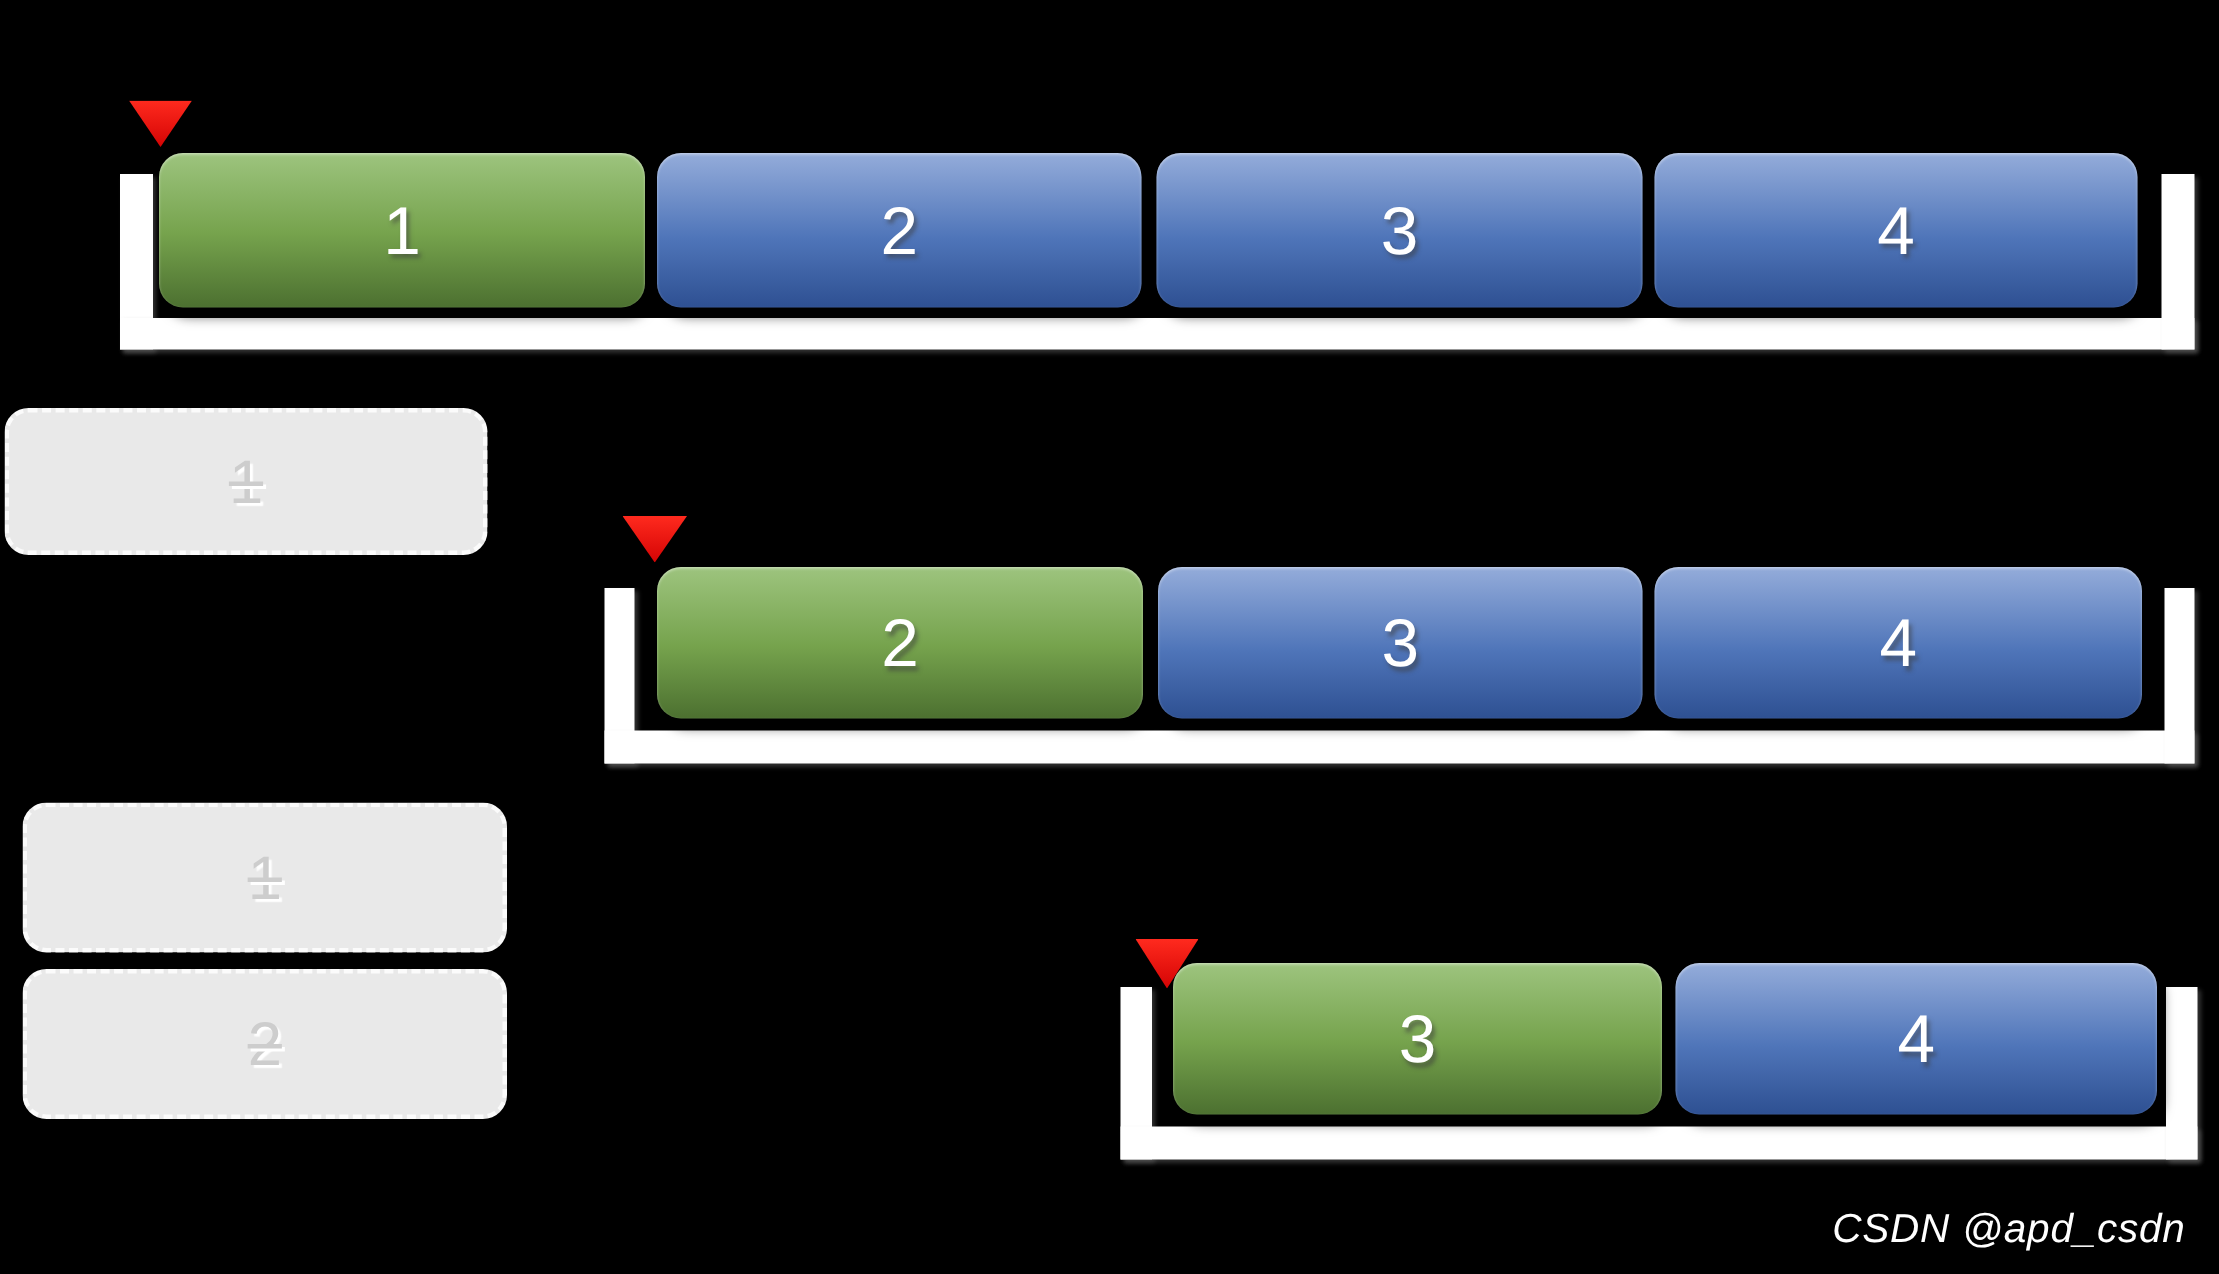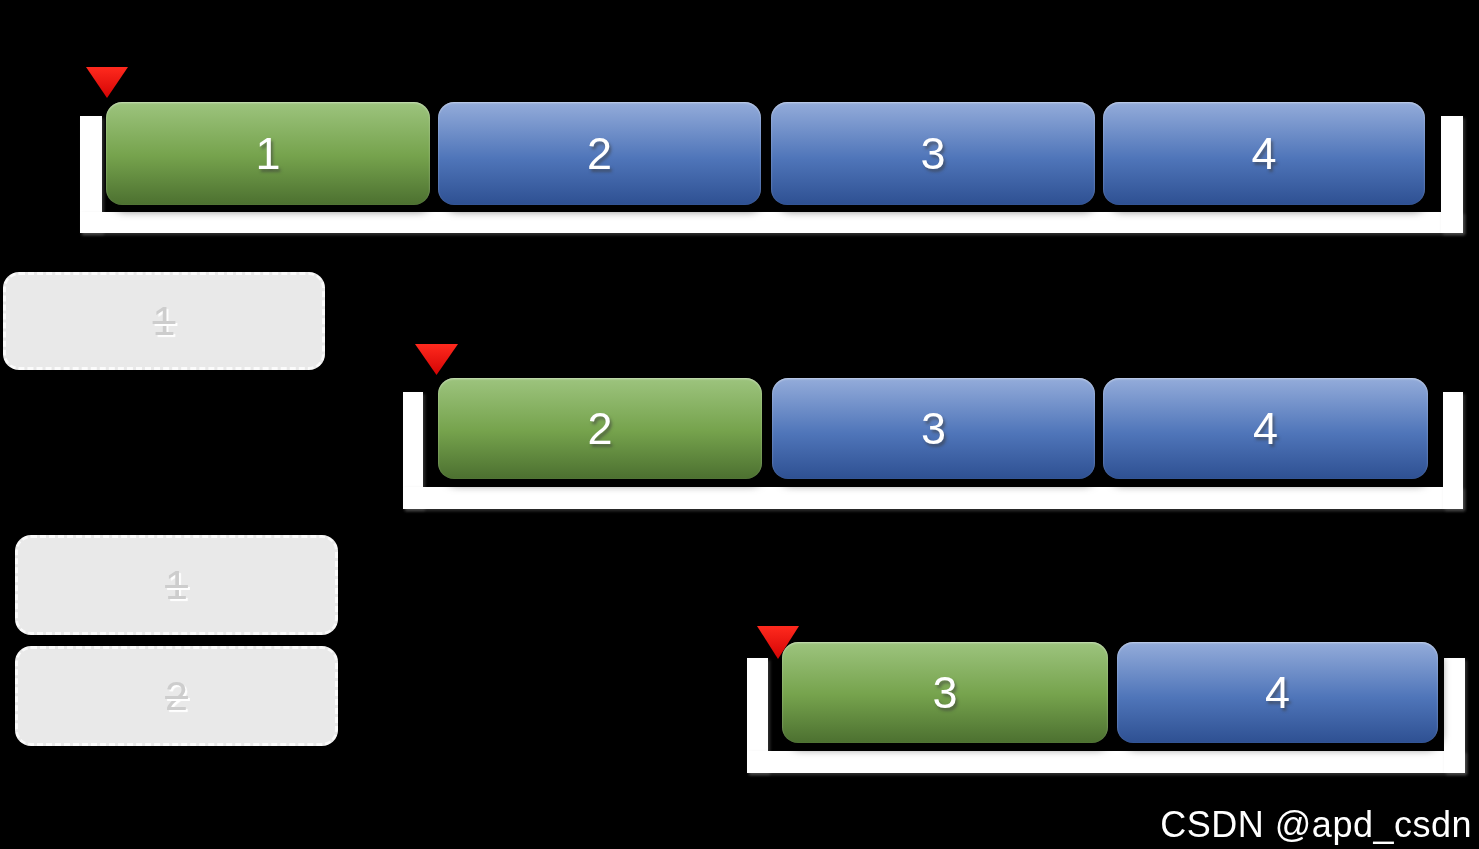--- a/index.html
+++ b/index.html
@@ -68,25 +68,26 @@
     box-shadow:2px 2px 3px rgba(110,110,110,.45);
   }
   .pointer{
     position:absolute;
     clip-path:polygon(0 0, 100% 0, 50% 100%);
     background:linear-gradient(to bottom, var(--pointer-light), var(--pointer));
     z-index:4;
   }
   .watermark{
     position:absolute;
-    right:7px;top:804px;
+    right:22px;top:804px;
     color:var(--watermark-text);
-    font-size:36px;
+    font-size:27px;
     letter-spacing:.5px;
     z-index:5;
+    font-style:italic;
   }
 </style>
 </head>
 <body>
 
 <div class="canvas">
 
   <section>
     <div class="pointer" style="left:86px;top:67px;width:42px;height:31px"></div>
 

